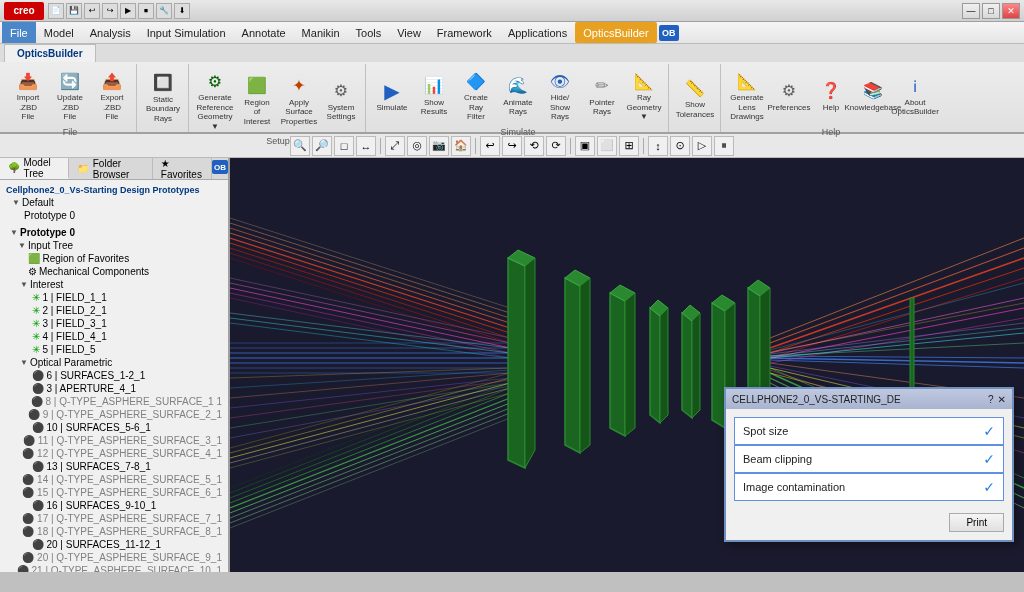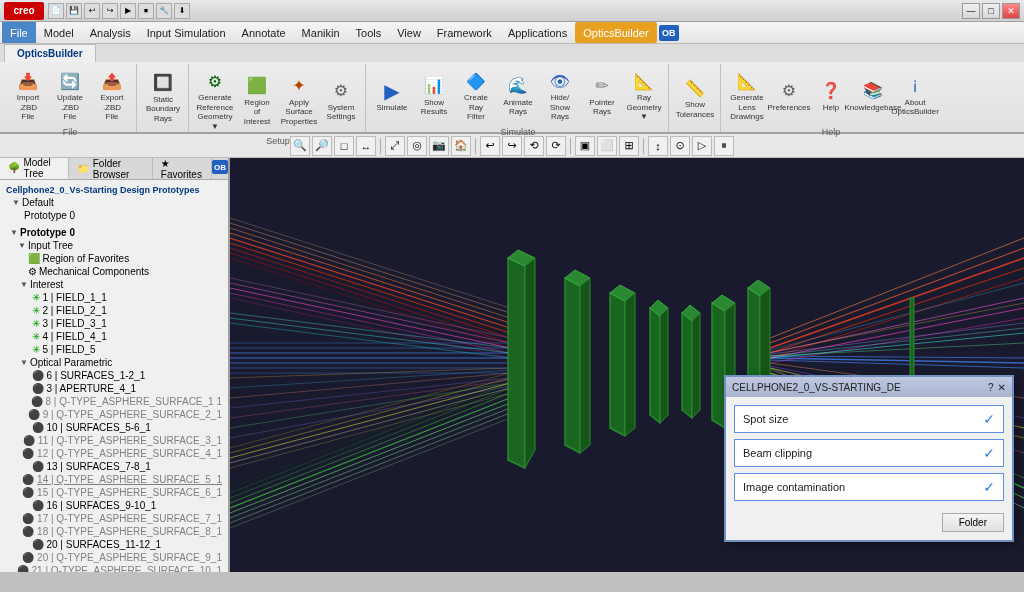--- a/index.html
+++ b/index.html
@@ -195,21 +195,21 @@
     #dialog-title {
       background: linear-gradient(to bottom, #c0c8e0, #a8b4d0);
       height: 20px;
       display: flex;
       align-items: center;
       justify-content: space-between;
       padding: 0 6px;
       font-size: 10px;
       color: #222;
     }
-    #dialog-content { padding: 8px; display: flex; flex-direction: column; gap: 6px; }
+    #dialog-content { padding: 8px; display: flex; flex-direction: column; }
     .dialog-item {
       height: 28px;
       background: white;
       border: 1px solid #6090e0;
       display: flex;
       align-items: center;
       padding: 0 8px;
       font-size: 11px;
       color: #222;
       position: relative;
@@ -562,21 +562,21 @@
         <span class="tree-label" style="color:#808080;">12 | Q-TYPE_ASPHERE_SURFACE_4_1</span>
       </div>
       <div class="tree-item">
         <span class="tree-indent" style="width:26px;"></span>
         <span class="tree-icon">⚫</span>
         <span class="tree-label">13 | SURFACES_7-8_1</span>
       </div>
       <div class="tree-item">
         <span class="tree-indent" style="width:26px;"></span>
         <span class="tree-icon" style="color:#808080;">⚫</span>
-        <span class="tree-label" style="color:#808080;text-decoration:underline;">14 | Q-TYPE_ASPHERE_SURFACE_5_1</span>
+        <span class="tree-label" style="color:#808080;">14 | Q-TYPE_ASPHERE_SURFACE_5_1</span>
       </div>
       <div class="tree-item">
         <span class="tree-indent" style="width:26px;"></span>
         <span class="tree-icon" style="color:#808080;">⚫</span>
         <span class="tree-label" style="color:#808080;">15 | Q-TYPE_ASPHERE_SURFACE_6_1</span>
       </div>
       <div class="tree-item">
         <span class="tree-indent" style="width:26px;"></span>
         <span class="tree-icon">⚫</span>
         <span class="tree-label">16 | SURFACES_9-10_1</span>
@@ -782,17 +782,17 @@
         <div class="dialog-item">
           <span>Beam clipping</span>
           <span class="dialog-item-check">✓</span>
         </div>
         <div class="dialog-item">
           <span>Image contamination</span>
           <span class="dialog-item-check">✓</span>
         </div>
       </div>
       <div id="dialog-footer">
-        <button class="dialog-btn">Folder</button>
+        <button class="dialog-btn">Print</button>
       </div>
     </div>
   </div>
 </div>
 
 </body></html>

